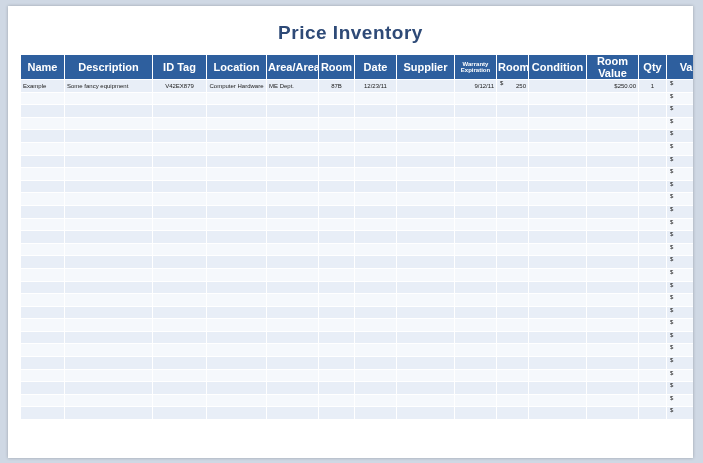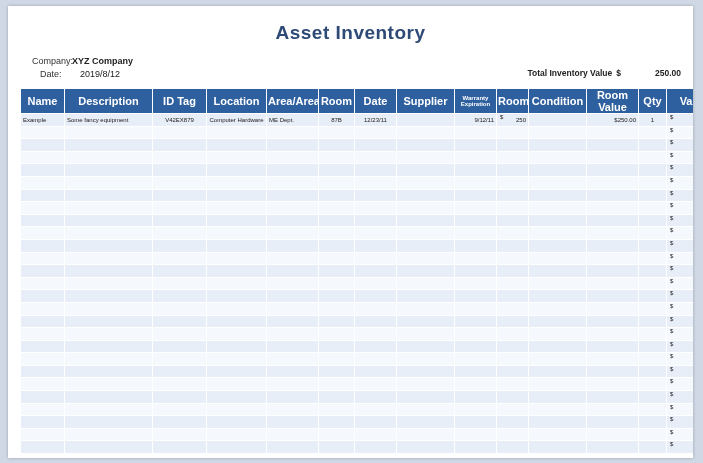--- a/index.html
+++ b/index.html
@@ -130,33 +130,22 @@
   .c-cond { width: 58px; }
   .c-unit { width: 52px; }
   .c-qty { width: 28px; }
   .c-value { width: 55px; }
 </style>
 </head>
 <body>
 
 <div class="page">
 
-  <div class="title">Asset Inventory</div>
-
-  <div class="meta">
-    <div class="meta-row r1">
-      <span class="meta-label">Company:</span><span class="meta-value">XYZ Company</span>
-    </div>
-    <div class="meta-row r2">
-      <span class="meta-label date">Date:</span><span class="meta-value plain">2019/8/12</span>
-    </div>
-    <div class="total-wrap">
-      <span class="total-label">Total Inventory Value</span><span class="total-cur">$</span><span class="total-val">250.00</span>
-    </div>
-  </div>
+  <div class="title">Price Inventory</div>
+
 
 
   <table class="sheet">
     <colgroup>
       <col class="c-name">
         <col class="c-desc">
         <col class="c-idtag">
         <col class="c-cat">
       <col class="c-dept">
         <col class="c-room">

